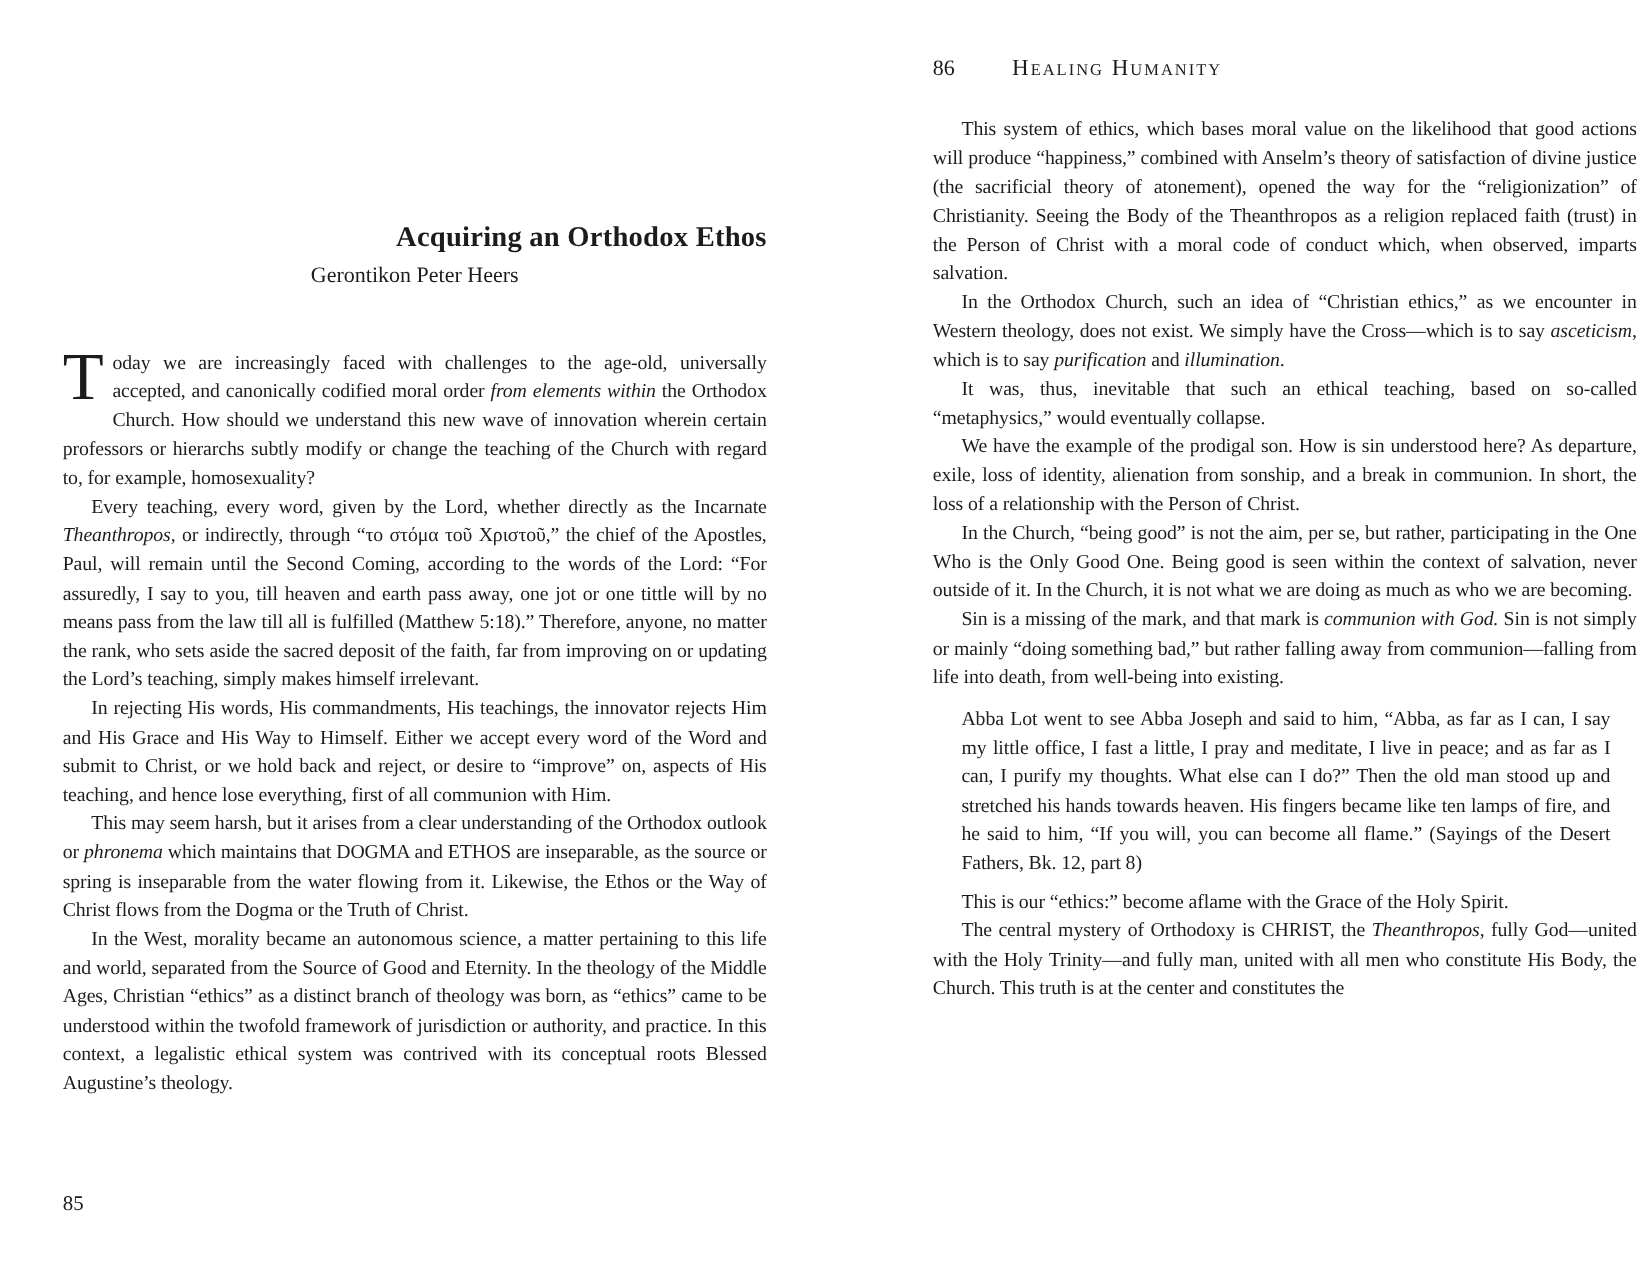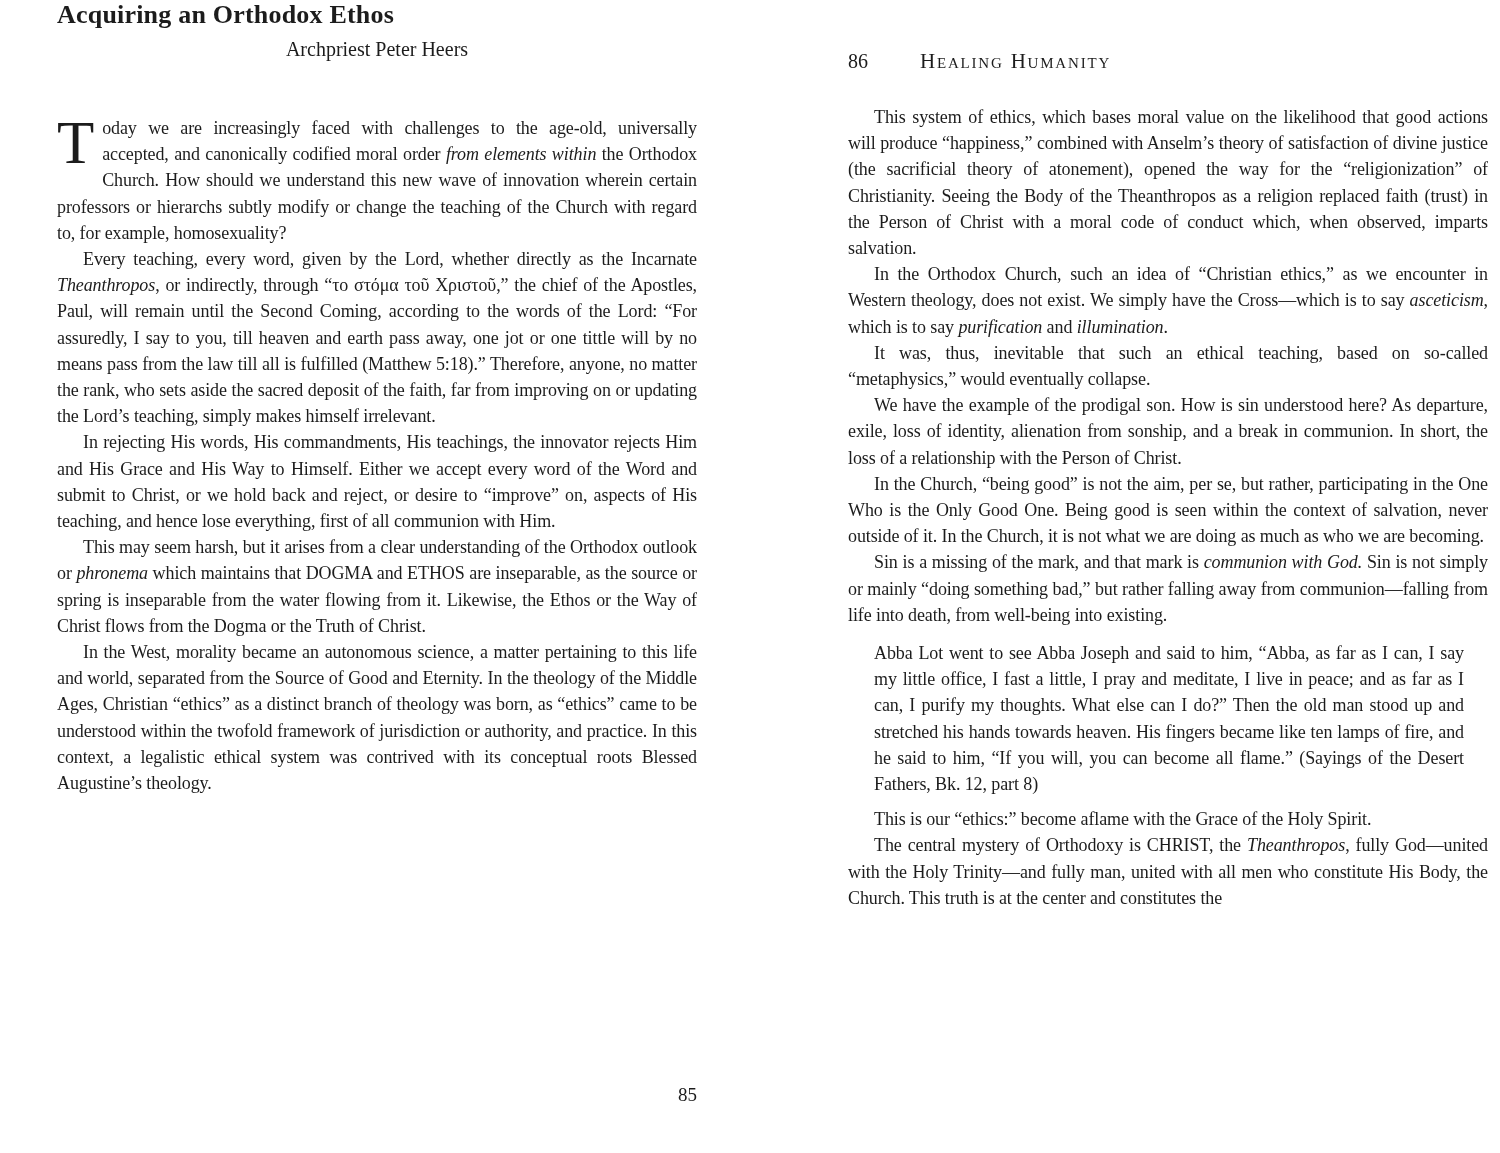--- a/index.html
+++ b/index.html
@@ -8,22 +8,23 @@
     background: var(--background, #ffffff);
     color: var(--text, #1c1c1c);
     font-family: "Liberation Serif", "DejaVu Serif", serif;
   }
   .spread { position:relative; width:1500px; height:1153px; overflow:hidden; background: var(--background, #ffffff); }
   .page { position:absolute; top:0; height:1153px; }
   .page-left  { left:57px;  width:640px; }
   .page-right { left:848px; width:640px; }
 
   .chapter-title {
+    padding-top:201px;
     font-size:26px; font-weight:bold;
-    text-align:left; letter-spacing:0.2px;
+    text-align:right; letter-spacing:0.2px;
   }
   .chapter-author { margin-top:8px; font-size:20px; text-align:center; }
 
   .body-text {
     text-align:justify;
     font-size:18px; line-height:26.2px;
     letter-spacing:-0.1px;
     hyphens:auto; -webkit-hyphens:auto;
   }
   .page-left  .body-text { margin-top:54px; }
@@ -47,31 +48,31 @@
   .running-header { margin-top:49px; font-size:20px; white-space:nowrap; }
   .folio { display:inline-block; }
   .header-title {
     display:inline-block; margin-left:47px;
     font-variant:small-caps; letter-spacing:1.8px;
     font-size:21px;
   }
 
   .page-number {
     position:absolute; left:0; top:1084px;
-    width:100%; text-align:right; font-size:19px;
+    width:100%; text-align:left; font-size:19px;
   }
 </style>
 </head>
 <body>
 
 <div class="spread">
 
   <div class="page page-left">
     <h1 class="chapter-title">Acquiring an Orthodox Ethos</h1>
-    <div class="chapter-author">Archpriest Peter Heers</div>
+    <div class="chapter-author">Gerontikon Peter Heers</div>
     <div class="body-text">
         <p class="para"><span class="dropcap">T</span><span>oday we are increasingly faced with challenges to the age-old, universally accepted, and canonically codified moral order </span><span class="it">from elements within</span><span> the Orthodox Church. How should we understand this new wave of innovation wherein certain professors or hierarchs subtly modify or change the teaching of the Church with regard to, for example, homosexuality?</span></p>
         <p class="para indent"><span>Every teaching, every word, given by the Lord, whether directly as the Incarnate </span><span class="it">Theanthropos</span><span>, or indirectly, through “το στόμα τοῦ Χριστοῦ,” the chief of the Apostles, Paul, will remain until the Second Coming, according to the words of the Lord: “For assuredly, I say to you, till heaven and earth pass away, one jot or one tittle will by no means pass from the law till all is fulfilled (Matthew 5:18).” Therefore, anyone, no matter the rank, who sets aside the sacred deposit of the faith, far from improving on or updating the Lord’s teaching, simply makes himself irrelevant.</span></p>
         <p class="para indent"><span>In rejecting His words, His commandments, His teachings, the innovator rejects Him and His Grace and His Way to Himself. Either we accept every word of the Word and submit to Christ, or we hold back and reject, or desire to “improve” on, aspects of His teaching, and hence lose everything, first of all communion with Him.</span></p>
         <p class="para indent"><span>This may seem harsh, but it arises from a clear understanding of the Orthodox outlook or </span><span class="it">phronema</span><span> which maintains that DOGMA and ETHOS are inseparable, as the source or spring is inseparable from the water flowing from it. Likewise, the Ethos or the Way of Christ flows from the Dogma or the Truth of Christ.</span></p>
         <p class="para indent"><span>In the West, morality became an autonomous science, a matter pertaining to this life and world, separated from the Source of Good and Eternity. In the theology of the Middle Ages, Christian “ethics” as a distinct branch of theology was born, as “ethics” came to be understood within the twofold framework of jurisdiction or authority, and practice. In this context, a legalistic ethical system was contrived with its conceptual roots Blessed Augustine’s theology.</span></p>
       </div>
     <div class="page-number">85</div>
   </div>
 

